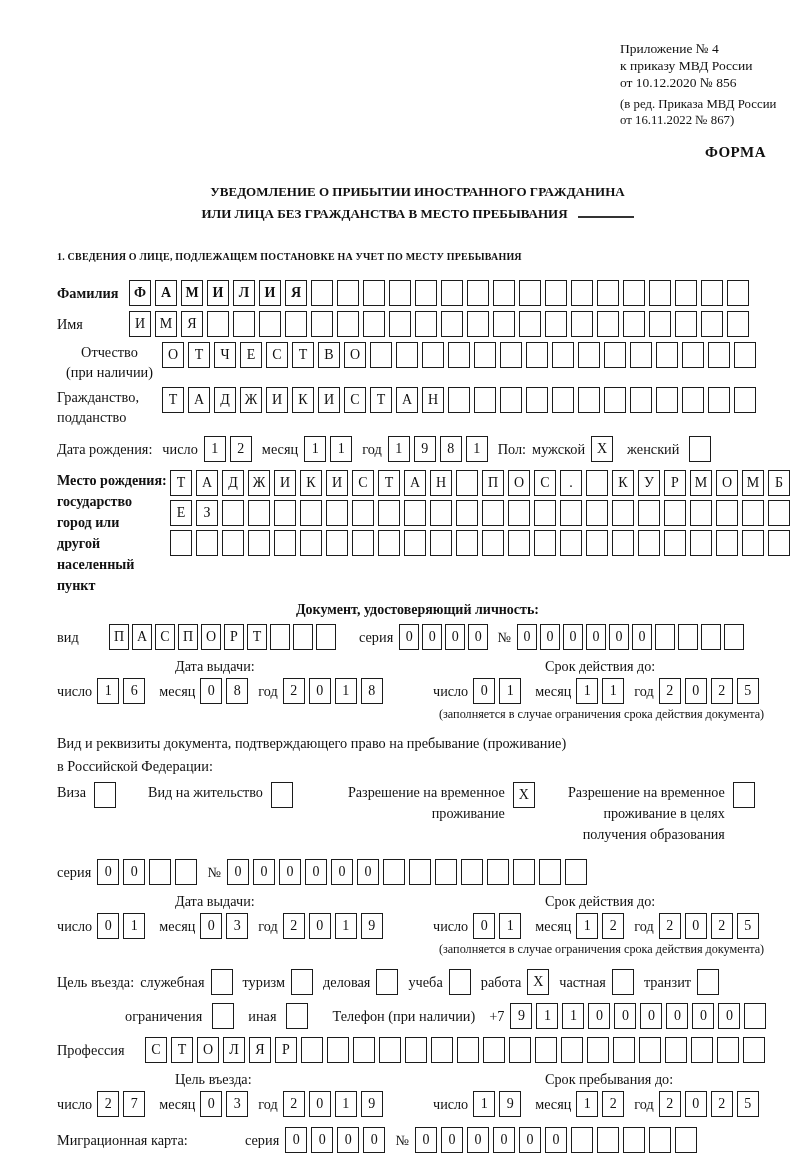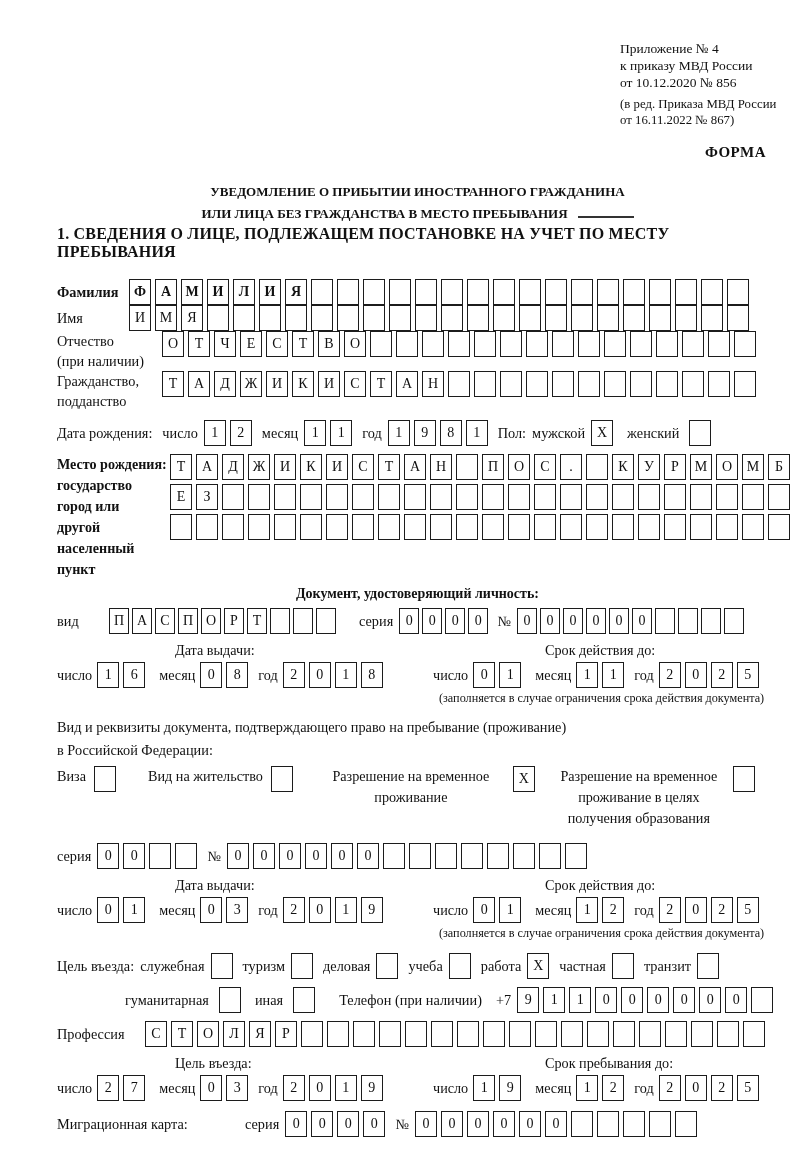--- a/index.html
+++ b/index.html
@@ -7,32 +7,32 @@
   .page{padding:40px 22px 0 57px;box-sizing:border-box;width:800px;}
 
   
   .appendix{margin-left:563px;font-size:13.5px;line-height:17px;white-space:nowrap;}
   .amendment{margin-left:563px;margin-top:5px;font-size:12.8px;line-height:16px;white-space:nowrap;}
   .forma{font-weight:bold;font-size:15px;text-align:right;margin-top:16px;padding-right:12px;letter-spacing:.5px;}
 
   
   .title{margin-top:20px;text-align:center;font-weight:bold;font-size:13px;line-height:22px;}
   .blank-line{display:inline-block;width:56px;border-bottom:2px solid #333;height:13px;margin-left:10px;}
-  .sec-heading{font-weight:bold;font-size:16px;letter-spacing:.2px;}
+  .sec-heading{margin-top:26px;font-weight:bold;font-size:10px;letter-spacing:.2px;}
 
   
-  .row{display:flex;align-items:center;}
+  .row{display:flex;align-items:center;margin-top:5px;}
   .row.top{align-items:flex-start;}
   .lbl{font-size:14.3px;flex:none;}
   .lbl2{flex:none;font-size:14.3px;line-height:20px;display:flex;flex-direction:column;}
   .cells{display:inline-flex;flex:none;}
   .cell{box-sizing:border-box;flex:none;width:22px;height:26px;border:1.6px solid #1c1c1c;margin-right:4px;
         display:inline-flex;align-items:center;justify-content:center;font-size:14px;background:#fff;}
   .tight .cell{width:20px;margin-right:3px;}
-  .w72{width:72px;} .w105{width:105px;} .w88{width:88px;}
+  .w72{width:72px;} .w105{width:105px;align-items:center;} .w88{width:88px;}
   .ml6{margin-left:6px;} .ml10{margin-left:10px;} .ml14{margin-left:14px;} .ml20{margin-left:20px;} .ml28{margin-left:28px;}
   .mr6{margin-right:6px;} .mr10{margin-right:10px;}
 
   
   .block{display:flex;align-items:flex-start;margin-top:8px;}
   .block-labels{flex:none;font-size:14.1px;line-height:21px;display:flex;flex-direction:column;font-weight:bold;}
   .block-rows{display:flex;flex-direction:column;}
   .block-rows .cells{margin-bottom:4px;}
 
   .doc-heading{text-align:center;font-weight:bold;font-size:14px;margin-top:6px;}
@@ -48,21 +48,21 @@
   .drow{display:flex;align-items:center;}
   .dlbl{font-size:14.2px;flex:none;margin-right:5px;}
   .dnote{font-size:12.2px;margin-top:3px;margin-left:6px;white-space:nowrap;}
 
   .intro{font-size:14.3px;line-height:23px;margin-top:10px;}
 
   
   .opts{display:flex;align-items:flex-start;margin-top:4px;}
   .opt{display:flex;align-items:flex-start;}
   .opt-lbl{font-size:14.2px;line-height:21px;}
-  .opt-lbl.center{text-align:center;}
+  .opt-lbl.center{text-align:right;}
   .opt .cells{margin-left:8px;}
 </style>
 </head>
 <body>
 
 <div class="page">
 
   <div class="appendix">
     <div>Приложение № 4</div>
     <div>к приказу МВД России</div>
@@ -545,21 +545,21 @@
     <span class="cells">
         <span class="cell"></span>
       </span>
     <span class="lbl ml6 mr6">транзит</span>
     <span class="cells">
         <span class="cell"></span>
       </span>
   </div>
 
   <div class="row" style="margin-top:8px;">
-    <span class="lbl mr10" style="margin-left:68px;">гуманитарная</span>
+    <span class="lbl mr10" style="margin-left:68px;">ограничения</span>
     <span class="cells">
         <span class="cell"></span>
       </span>
     <span class="lbl ml10 mr10">иная</span>
     <span class="cells">
         <span class="cell"></span>
       </span>
     <span class="lbl ml20">Телефон (при наличии)</span>
     <span class="lbl ml14 mr6">+7</span>
     <span class="cells">

